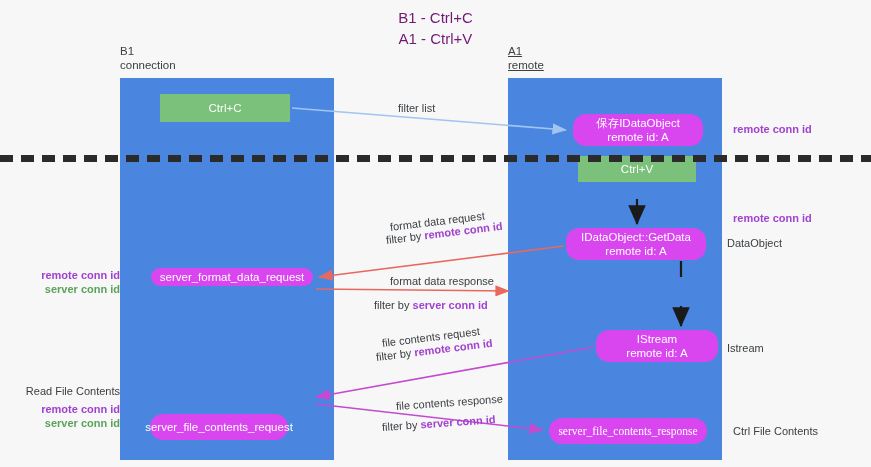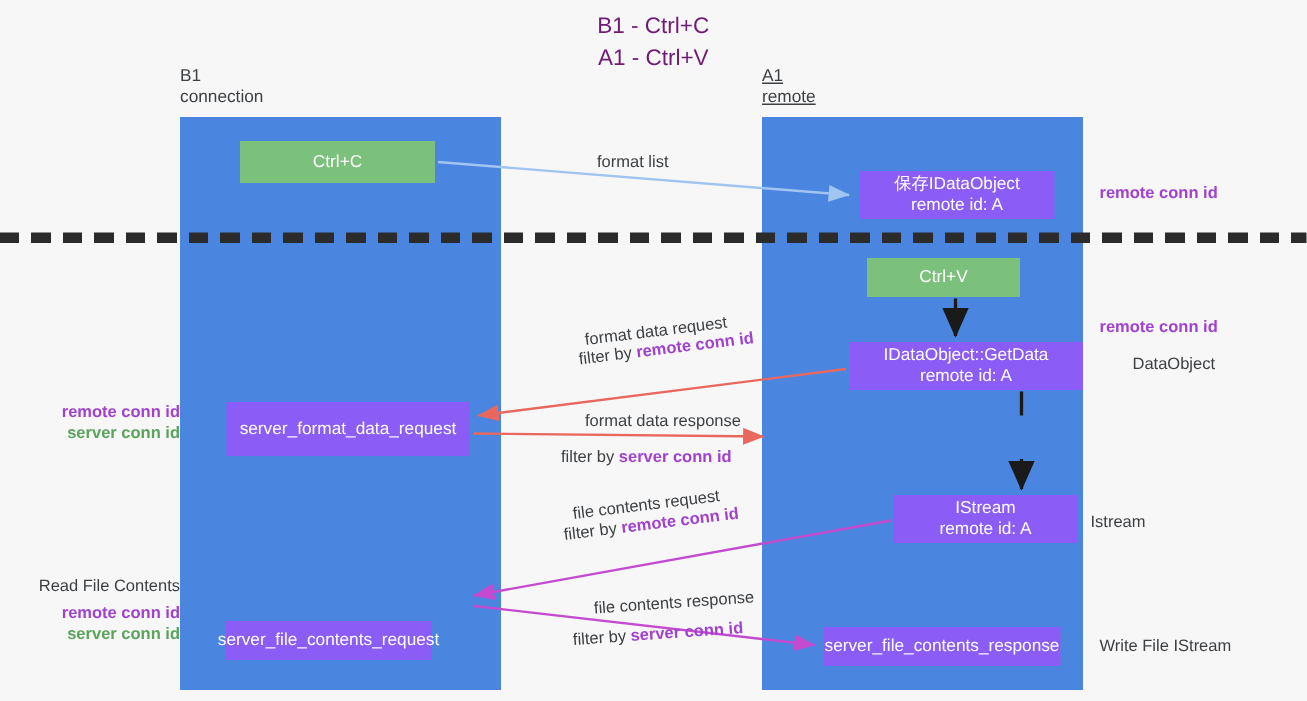--- a/index.html
+++ b/index.html
@@ -56,47 +56,47 @@
     align-items: center;
     justify-content: center;
     color: #ffffff;
     font-size: 11.5px;
     line-height: 14px;
     text-align: center;
     white-space: pre-line;
     padding: 2px 12px;
   }
   .node.green  { background: #7bc07b; }
-  .node.orange { background: #8b5cf6; }
+  .node.orange { background: #d946ef; border-radius: 13px; }
 
   #n-ctrlc  { left: 160px; top: 94px;  width: 130px; height: 28px; }
   #n-idobj  { left: 573px; top: 114px; width: 130px; height: 32px; }
-  #n-ctrlv  { left: 578px; top: 172px; width: 102px; height: 26px; }
-  #n-getdata{ left: 566px; top: 228px; width: 156px; height: 32px; }
-  #n-sfdreq { left: 151px; top: 268px; width: 162px; height: 36px; }
+  #n-ctrlv  { left: 578px; top: 156px; width: 118px; height: 26px; }
+  #n-getdata{ left: 566px; top: 228px; width: 140px; height: 32px; }
+  #n-sfdreq { left: 151px; top: 268px; width: 162px; height: 18px; }
   #n-sfdresp{ left: 515px; top: 279px; width: 157px; height: 26px; }
   #n-istream{ left: 596px; top: 330px; width: 122px; height: 32px; }
   #n-sfcreq { left: 150px; top: 386px; width: 138px; height: 26px; margin-top: 28px; }
-  #n-sfcresp{ left: 549px; top: 418px; width: 158px; height: 26px; }
+  #n-sfcresp{ left: 549px; top: 418px; width: 158px; height: 26px; font-family: Liberation Serif, serif; }
 
   
   .side-label {
     position: absolute;
     font-size: 11px;
     line-height: 14px;
     color: #3c4043;
     white-space: pre-line;
   }
   .side-label.bold { font-weight: bold; }
   .c-purple { color: #a142cf; }
   .c-green  { color: #5aa35a; }
 
   #sl-right-1 { left: 733px; top: 122px; }
   #sl-right-2 { left: 733px; top: 211px; }
-  #sl-right-3 { left: 727px; top: 236px; margin-left: 28px; }
+  #sl-right-3 { left: 727px; top: 236px; }
   #sl-right-4 { left: 727px; top: 341px; }
   #sl-right-5 { left: 733px; top: 424px; }
 
   #sl-left-1 { left: 24px; top: 268px; text-align: right; width: 96px; }
   #sl-left-2 { left: 22px; top: 384px; text-align: right; width: 98px; }
   #sl-left-3 { left: 22px; top: 402px; text-align: right; width: 98px; }
 
   
   .edge-label {
     position: absolute;
@@ -189,39 +189,39 @@
 remote id: A</div>
   <div id="n-ctrlv" class="node green">Ctrl+V</div>
   <div id="n-getdata" class="node orange">IDataObject::GetData
 remote id: A</div>
   <div id="n-sfdreq" class="node orange">server_format_data_request</div>
   <div id="n-istream" class="node orange">IStream
 remote id: A</div>
   <div id="n-sfcreq" class="node orange">server_file_contents_request</div>
   <div id="n-sfcresp" class="node orange">server_file_contents_response</div>
 
-  <div id="el-formatlist" class="edge-label">format list</div>
+  <div id="el-formatlist" class="edge-label">filter list</div>
 
   <div id="el-fdreq" class="edge-label">format data request</div>
   <div id="el-fdreq-f" class="edge-label"><span>filter by </span><span class="hl">remote conn id</span></div>
 
   <div id="el-fdresp" class="edge-label">format data response</div>
   <div id="el-fdresp-f" class="edge-label"><span>filter by </span><span class="hl">server conn id</span></div>
 
   <div id="el-fcreq" class="edge-label">file contents request</div>
   <div id="el-fcreq-f" class="edge-label"><span>filter by </span><span class="hl">remote conn id</span></div>
 
   <div id="el-fcresp" class="edge-label">file contents response</div>
   <div id="el-fcresp-f" class="edge-label"><span>filter by </span><span class="hl">server conn id</span></div>
 
   <div id="sl-right-1" class="side-label bold c-purple">remote conn id</div>
   <div id="sl-right-2" class="side-label bold c-purple">remote conn id</div>
   <div id="sl-right-3" class="side-label">DataObject</div>
   <div id="sl-right-4" class="side-label">Istream</div>
-  <div id="sl-right-5" class="side-label">Write File IStream</div>
+  <div id="sl-right-5" class="side-label">Ctrl File Contents</div>
 
   <div id="sl-left-1" class="side-label bold"><span class="c-purple">remote conn id</span><br><span class="c-green">server conn id</span></div>
 
   <div id="sl-left-2" class="side-label">Read File Contents</div>
   <div id="sl-left-3" class="side-label bold"><span class="c-purple">remote conn id</span><br><span class="c-green">server conn id</span></div>
 
   <div id="sep"></div>
 
 </div>
 

